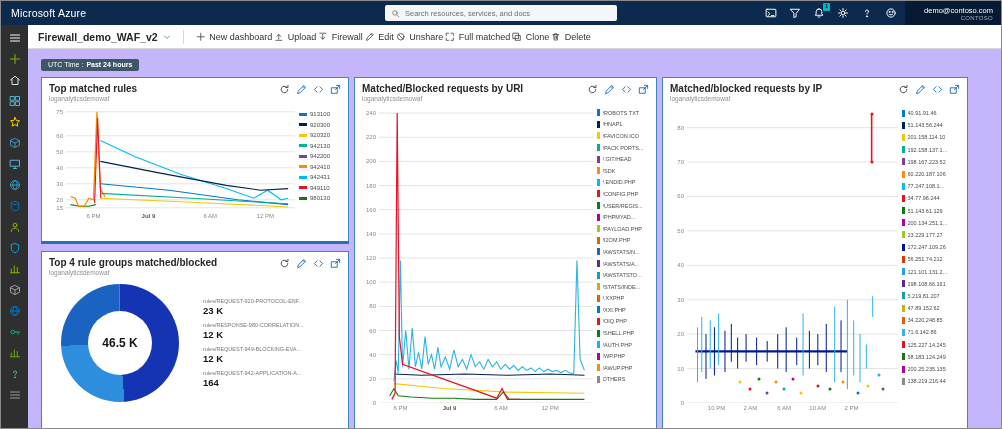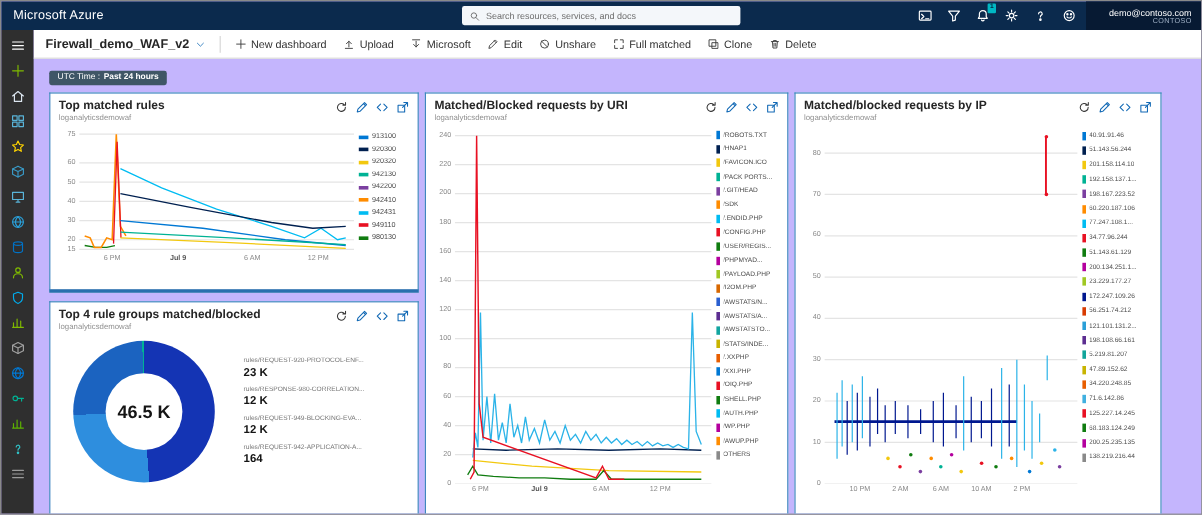--- a/index.html
+++ b/index.html
@@ -22,21 +22,21 @@
 .below{display:flex;height:405px}
 .sidebar{width:27px;background:#2f2f2f;display:flex;flex-direction:column;align-items:center;padding-top:2px}
 .sbicon{height:21px;width:27px;display:flex;align-items:center;justify-content:center;cursor:pointer}
 .sbicon svg{width:12px;height:12px;display:block}
 .main{flex:1;display:flex;flex-direction:column;overflow:hidden}
 
 .commandbar{height:24px;background:#fff;border-bottom:1px solid #dadada;display:flex;align-items:center;padding:0 10px;gap:12px;flex:none}
 .dash-title{display:flex;align-items:center;gap:5px;font-size:10.5px;font-weight:700;color:#262626;cursor:pointer}
 .chev svg{width:8px;height:8px;display:block;color:#0a66b3}
 .sep{width:1px;height:14px;background:#d8d8d8}
-.cmds{display:flex;align-items:flex-end;gap:14px}
+.cmds{display:flex;align-items:flex-end;gap:2px}
 .cmd{display:flex;align-items:center;gap:4px;font-size:9px;color:#323232;cursor:pointer;white-space:nowrap}
 .cicon{color:#3c3c3c}
 .cicon svg{width:9.5px;height:9.5px;display:block}
 
 .filterrow{padding:4px 0 0 13px;flex:none}
 .utcpill{display:inline-flex;gap:3px;background:#3f5666;color:#fff;font-size:7px;padding:2.5px 7px;border-radius:2px;align-items:center;cursor:pointer}
 
 .tiles{display:flex;gap:5px;padding:6px 0 0 13px;align-items:flex-start}
 .colL{width:308px;display:flex;flex-direction:column;gap:7px}
 .colM{width:303px}
@@ -72,21 +72,21 @@
 .t-uri .lrow{height:11.6px}
 .t-ip .lrow{height:12.2px}
 .lbar{width:8px;height:3px;flex:none}
 .t-uri .lbar,.t-ip .lbar{width:2.5px;height:7px}
 .ltext{font-size:6px;color:#4a4a4a;white-space:nowrap;overflow:hidden;text-overflow:ellipsis}
 .t-uri .ltext,.t-ip .ltext{font-size:5.5px}
 
 .groupwrap{display:flex;align-items:center;margin-top:8px;padding-left:12px;gap:16px}
 .donut{width:118px;height:118px;border-radius:50%;position:relative;flex:none}
 .donut::after{content:"";position:absolute;inset:27px;background:#fff;border-radius:50%}
-.dcenter{position:absolute;inset:0;display:flex;align-items:center;justify-content:center;font-size:15px;font-weight:700;color:#141414;z-index:1}
+.dcenter{position:absolute;inset:0;display:flex;align-items:center;justify-content:center;font-size:12px;font-weight:700;color:#141414;z-index:1}
 .glegend{display:flex;flex-direction:column;gap:6px;width:152px}
 .grow{display:flex;gap:5px;align-items:flex-end;cursor:pointer}
 .gbar{width:3px;flex:none}
 .glab{font-size:5.5px;color:#777;white-space:nowrap;overflow:hidden;text-overflow:ellipsis;max-width:140px}
 .gval{font-size:9.5px;font-weight:700;color:#141414;margin-top:1px}
 </style>
 </head>
 <body>
 
 <div class="screen">
@@ -276,21 +276,21 @@
                 </svg>
               </i>
               <span>Upload</span>
             </span>
             <span class="cmd">
               <i class="cicon">
                 <svg viewBox="0 0 16 16" fill="none" stroke="currentColor" stroke-width="1.3" stroke-linecap="round" stroke-linejoin="round">
                   <path d="M8 4v8M4.5 8.5L8 12l3.5-3.5M3 2h10"></path>
                 </svg>
               </i>
-              <span>Microsoft</span>
+              <span>Firewall</span>
             </span>
             <span class="cmd">
               <i class="cicon">
                 <svg viewBox="0 0 16 16" fill="none" stroke="currentColor" stroke-width="1.3" stroke-linecap="round" stroke-linejoin="round">
                   <path d="M2.5 13.5l.8-3.3 8-8 2.5 2.5-8 8zM10 3.5l2.5 2.5"></path>
                 </svg>
               </i>
               <span>Edit</span>
             </span>
             <span class="cmd">

